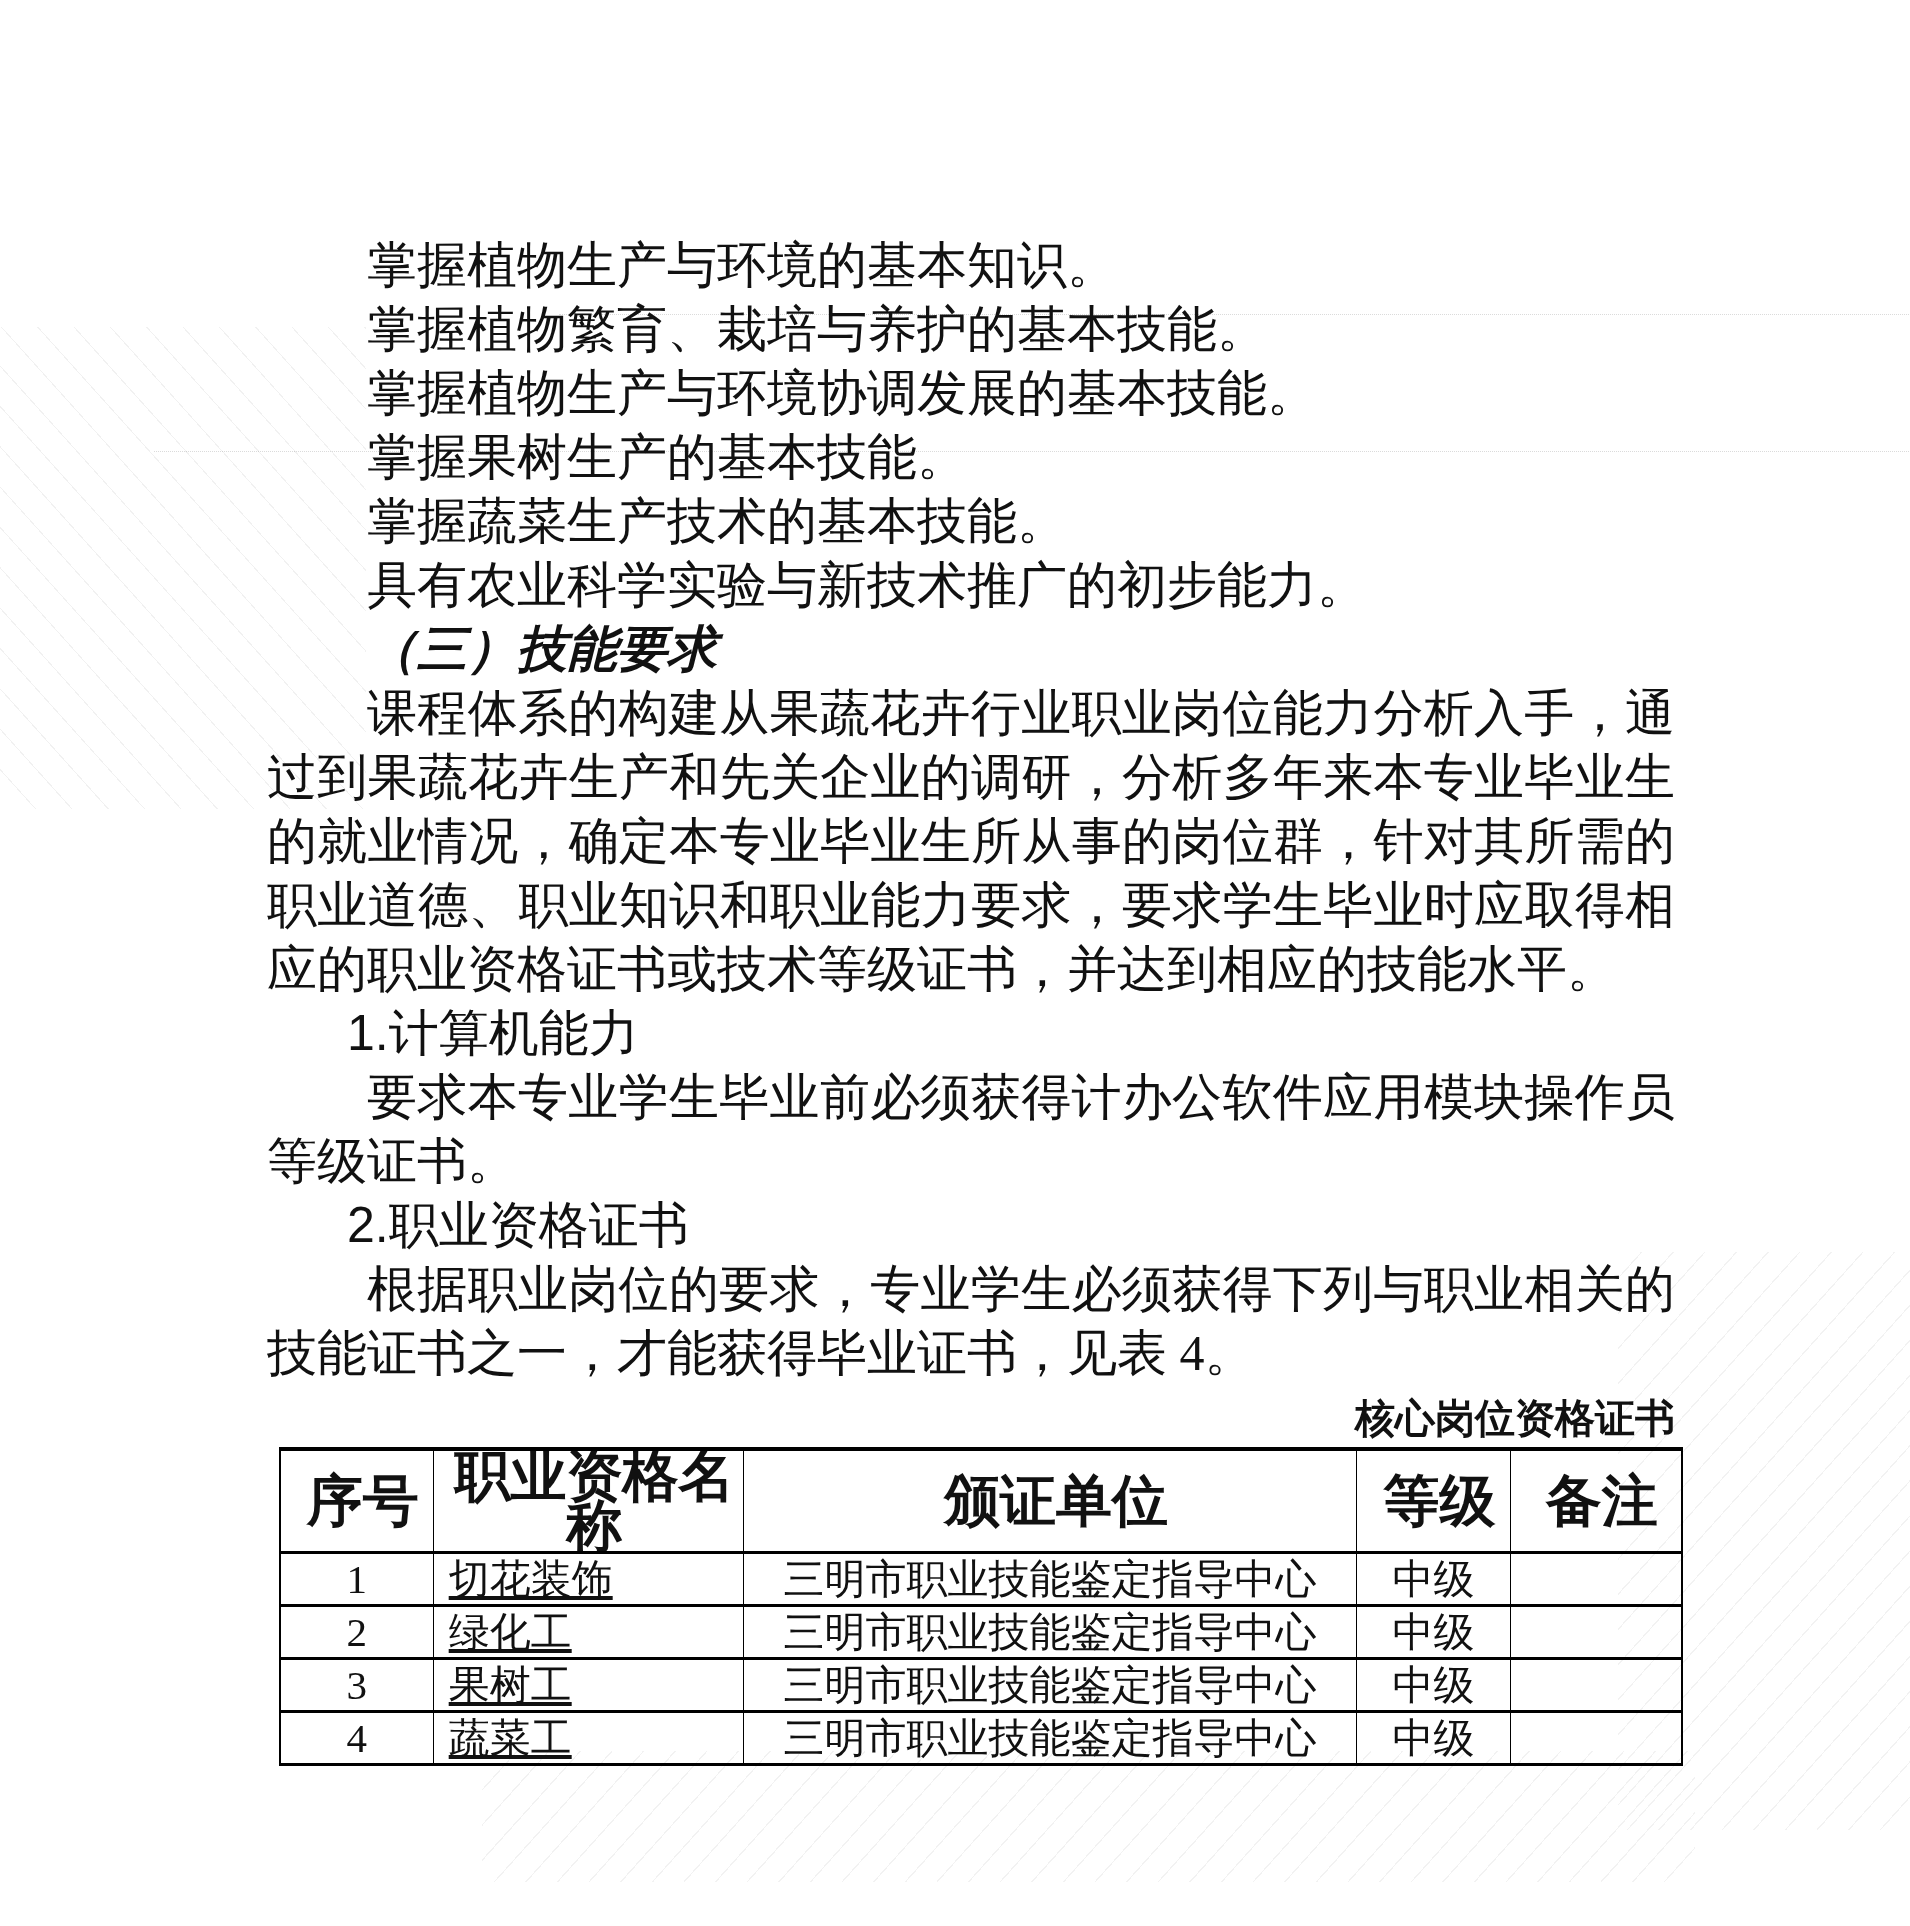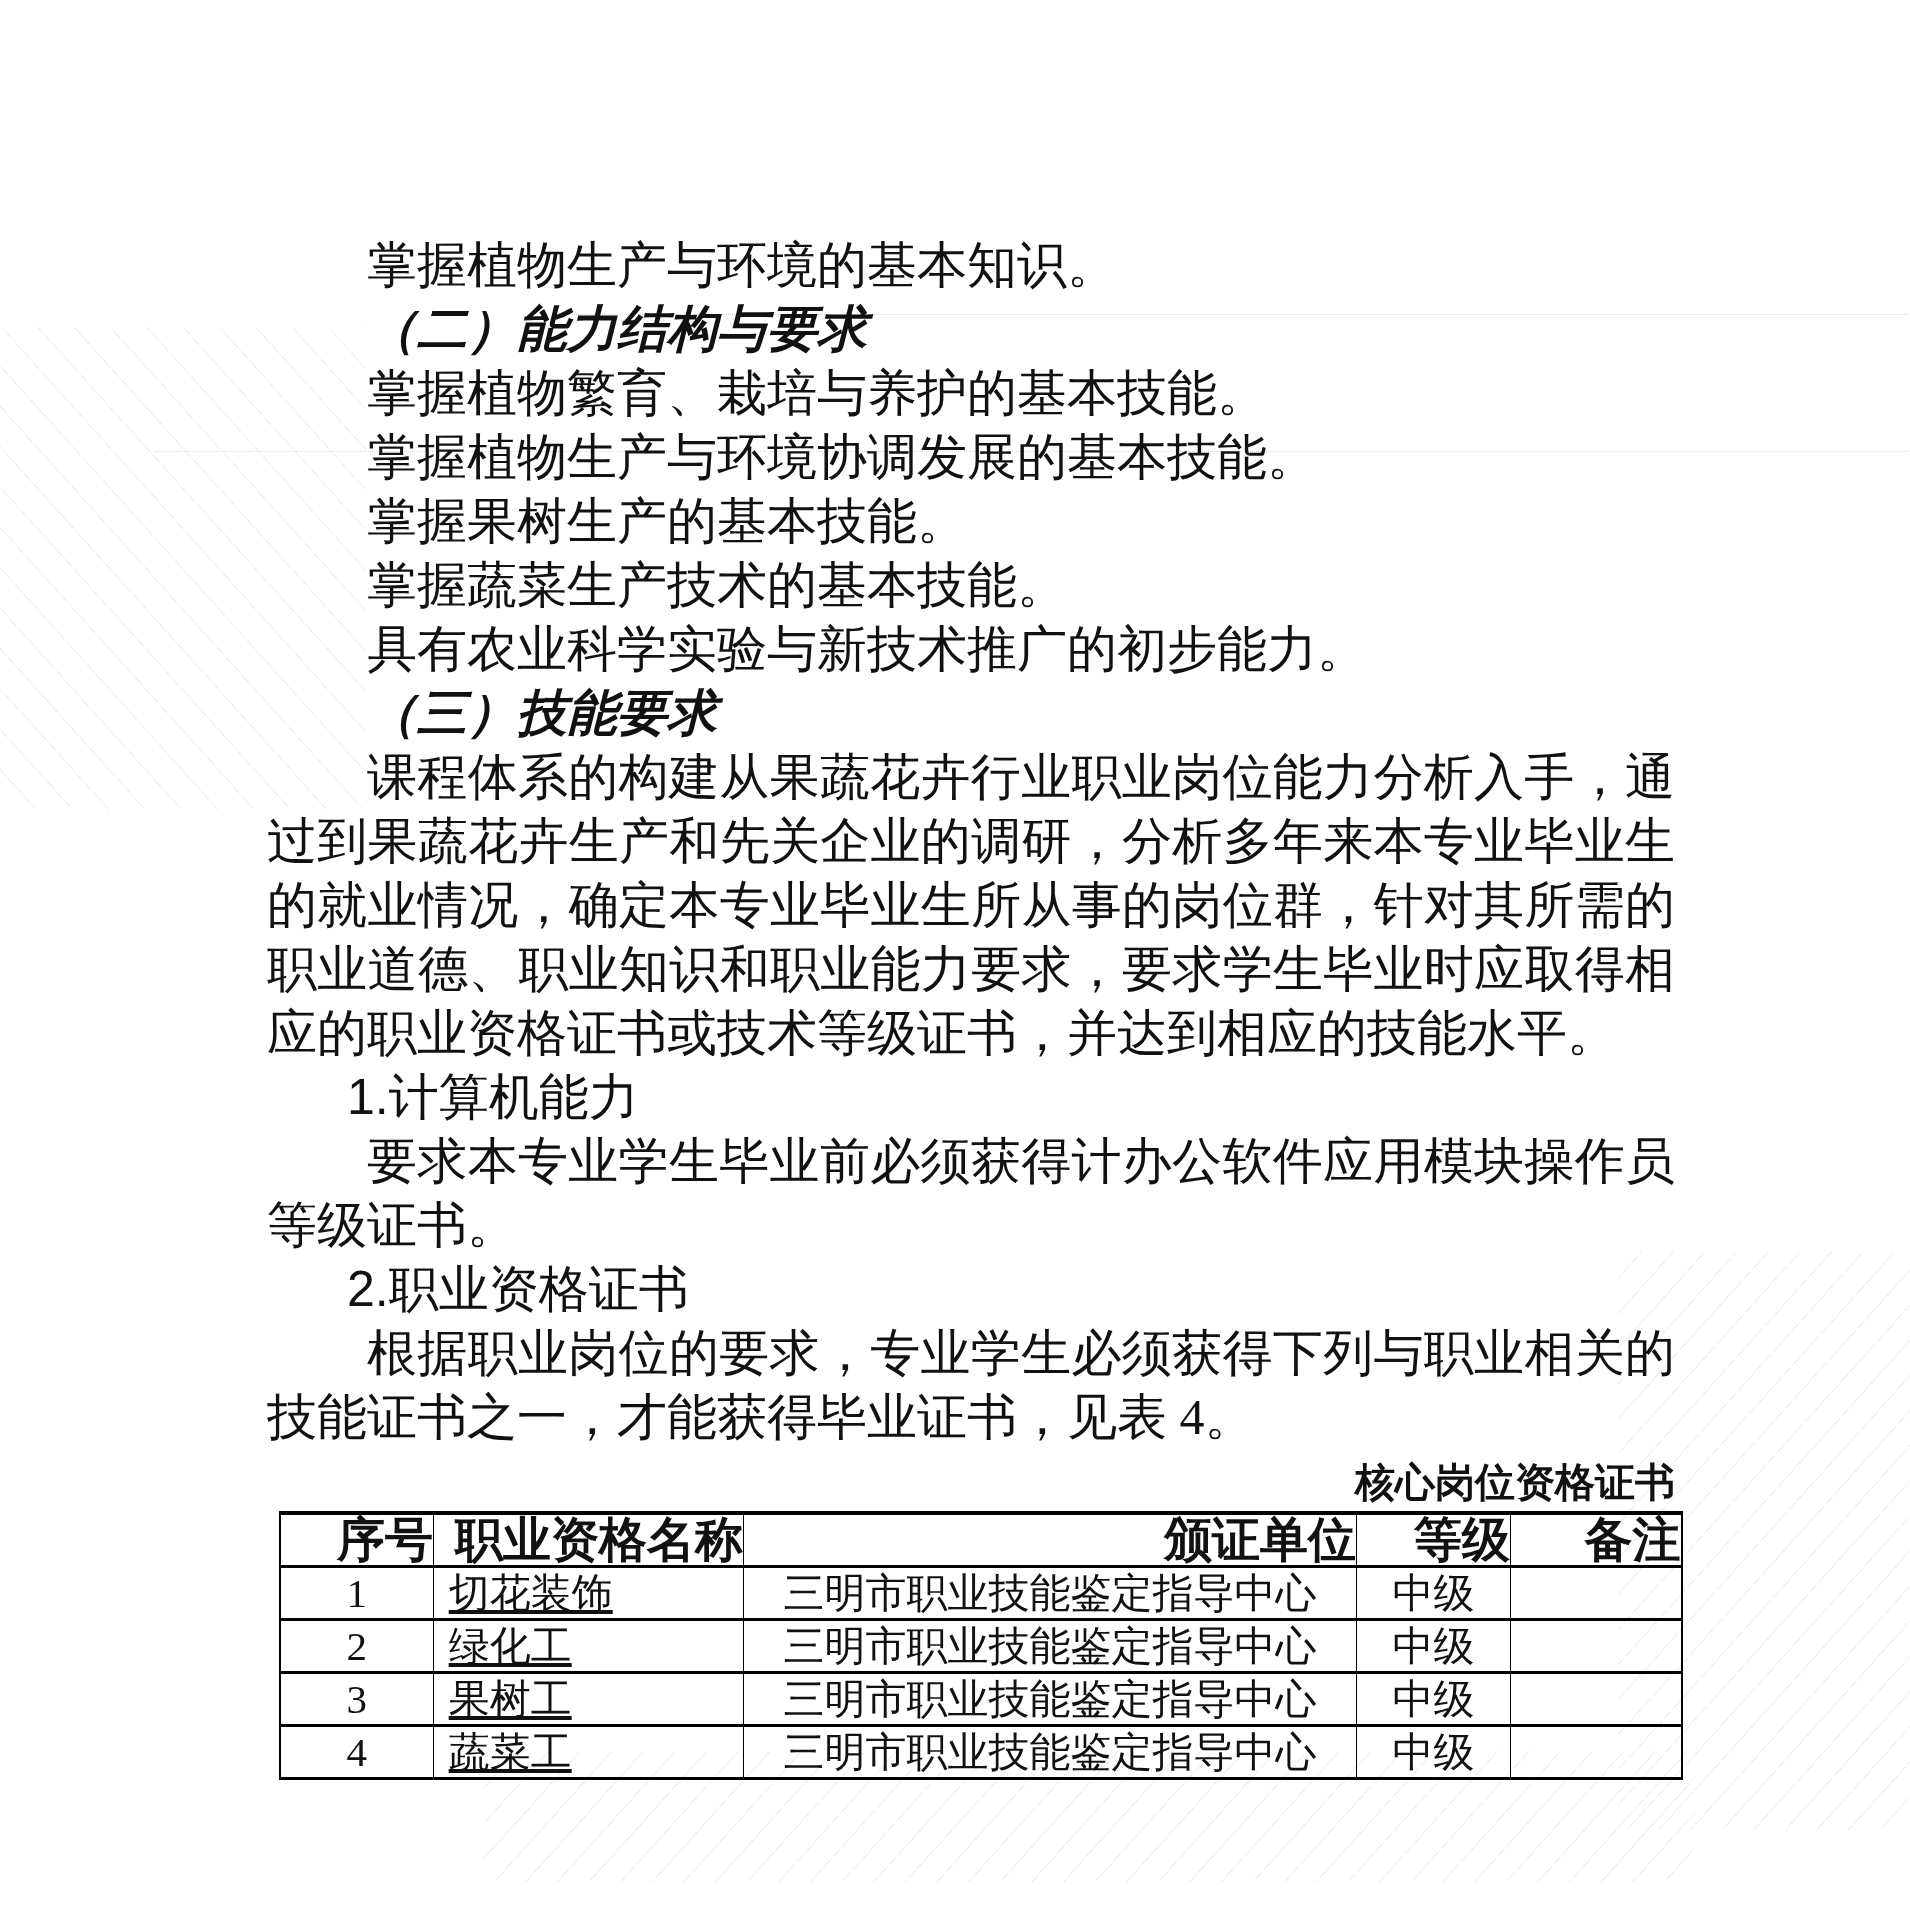--- a/index.html
+++ b/index.html
@@ -58,44 +58,43 @@
     margin-left:11.6px;
     margin-top:0;
     font-size:41px;
     line-height:50px;
   }
   table.cert { border:2.3px solid #000; border-top-width:4.6px; border-bottom-width:3.9px; }
   table.cert th, table.cert td { border:1.9px solid #000; overflow:hidden; }
   table.cert th {
     border-bottom-width:3.5px;
     height:47px;
-    font-size:48px;
+    font-size:56px;
     font-weight:bold;
-    text-align:right;
+    text-align:center;
     font-family:"Liberation Serif","DejaVu Serif",serif;
     padding-left:12px;
   }
   table.cert td { height:49px; border-top-width:3.1px; }
   td.c { text-align:center; }
   td.name { text-align:left; padding-left:14.6px;text-decoration:underline; }
 </style>
 </head>
 <body>
 
 <div class="texture"></div>
 <div class="hatch hatch-a" style="left:0; top:327px; width:366px; height:482px;"></div>
 <div class="hatch hatch-b" style="left:482px; top:1751px; width:1213px; height:131px;"></div>
 <div class="hatch hatch-b" style="left:1618px; top:1252px; width:293px; height:578px;"></div>
 
 <div class="dotline" style="left:559px; top:314px; width:1352px;"></div>
 <div class="dotline" style="left:154px; top:451px; width:1757px;"></div>
 
 <div class="content">
   <div class="para">掌握植物生产与环境的基本知识。</div>
-  <div class="kai-head">（二）能力结构与要求</div>
   <div class="para">掌握植物繁育、栽培与养护的基本技能。</div>
   <div class="para">掌握植物生产与环境协调发展的基本技能。</div>
   <div class="para">掌握果树生产的基本技能。</div>
   <div class="para">掌握蔬菜生产技术的基本技能。</div>
   <div class="para">具有农业科学实验与新技术推广的初步能力。</div>
   <div class="kai-head">（三）技能要求</div>
   <div class="para">课程体系的构建从果蔬花卉行业职业岗位能力分析入手，通过到果蔬花卉生产和先关企业的调研，分析多年来本专业毕业生的就业情况，确定本专业毕业生所从事的岗位群，针对其所需的职业道德、职业知识和职业能力要求，要求学生毕业时应取得相应的职业资格证书或技术等级证书，并达到相应的技能水平。</div>
   <div class="hei-head">1.计算机能力</div>
   <div class="para">要求本专业学生毕业前必须获得计办公软件应用模块操作员等级证书。</div>
   <div class="hei-head">2.职业资格证书</div>

